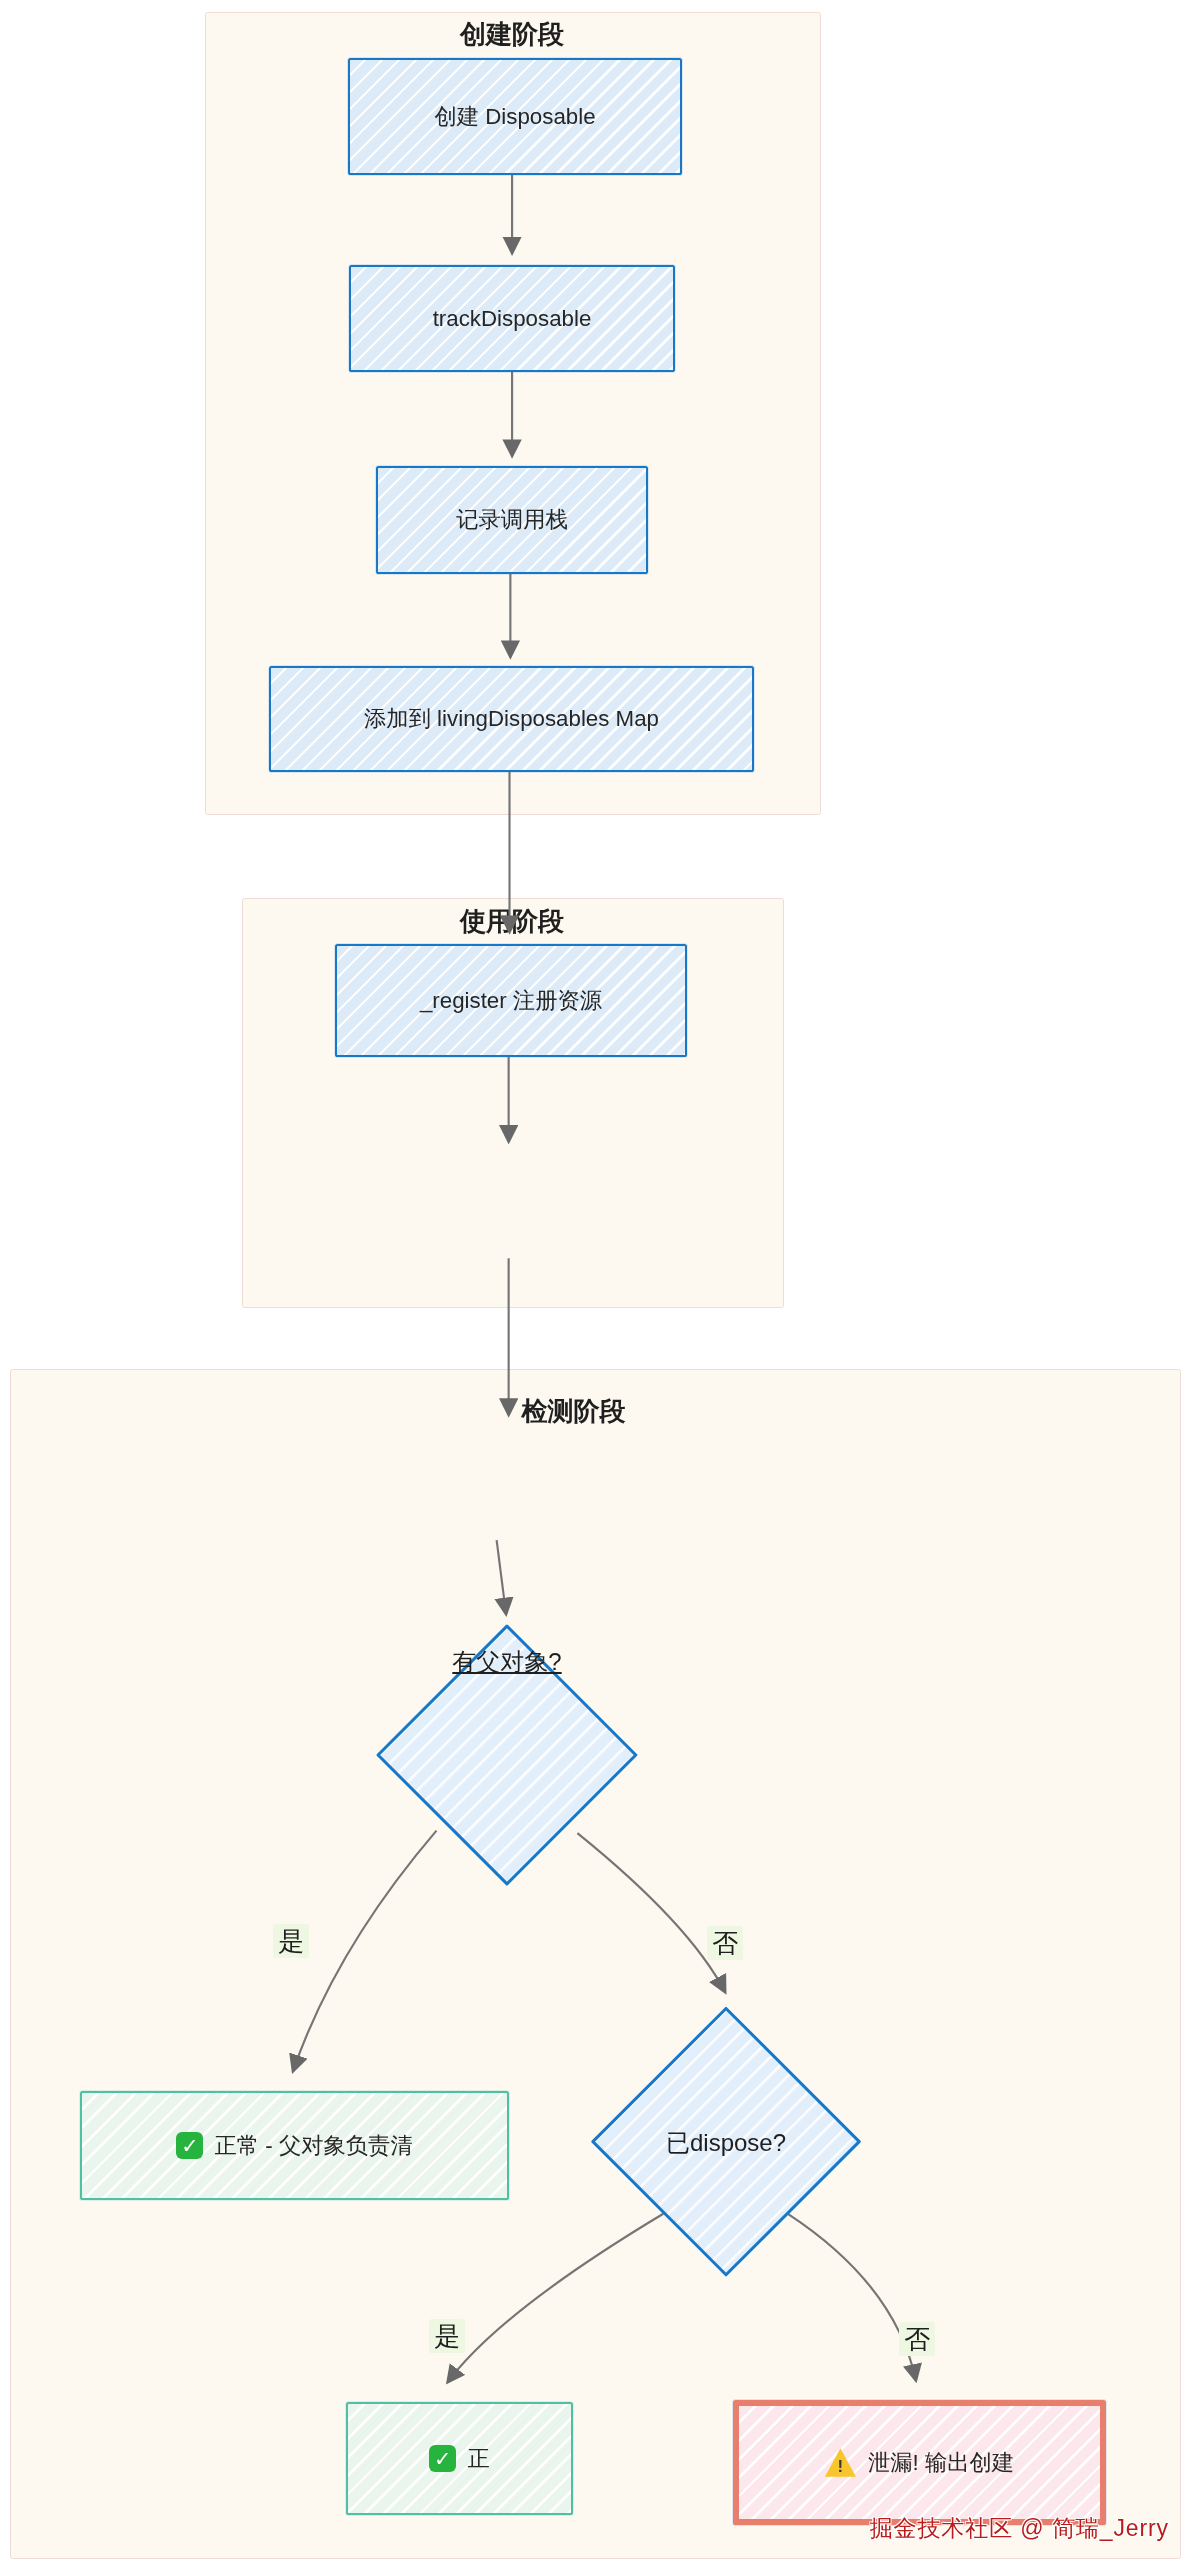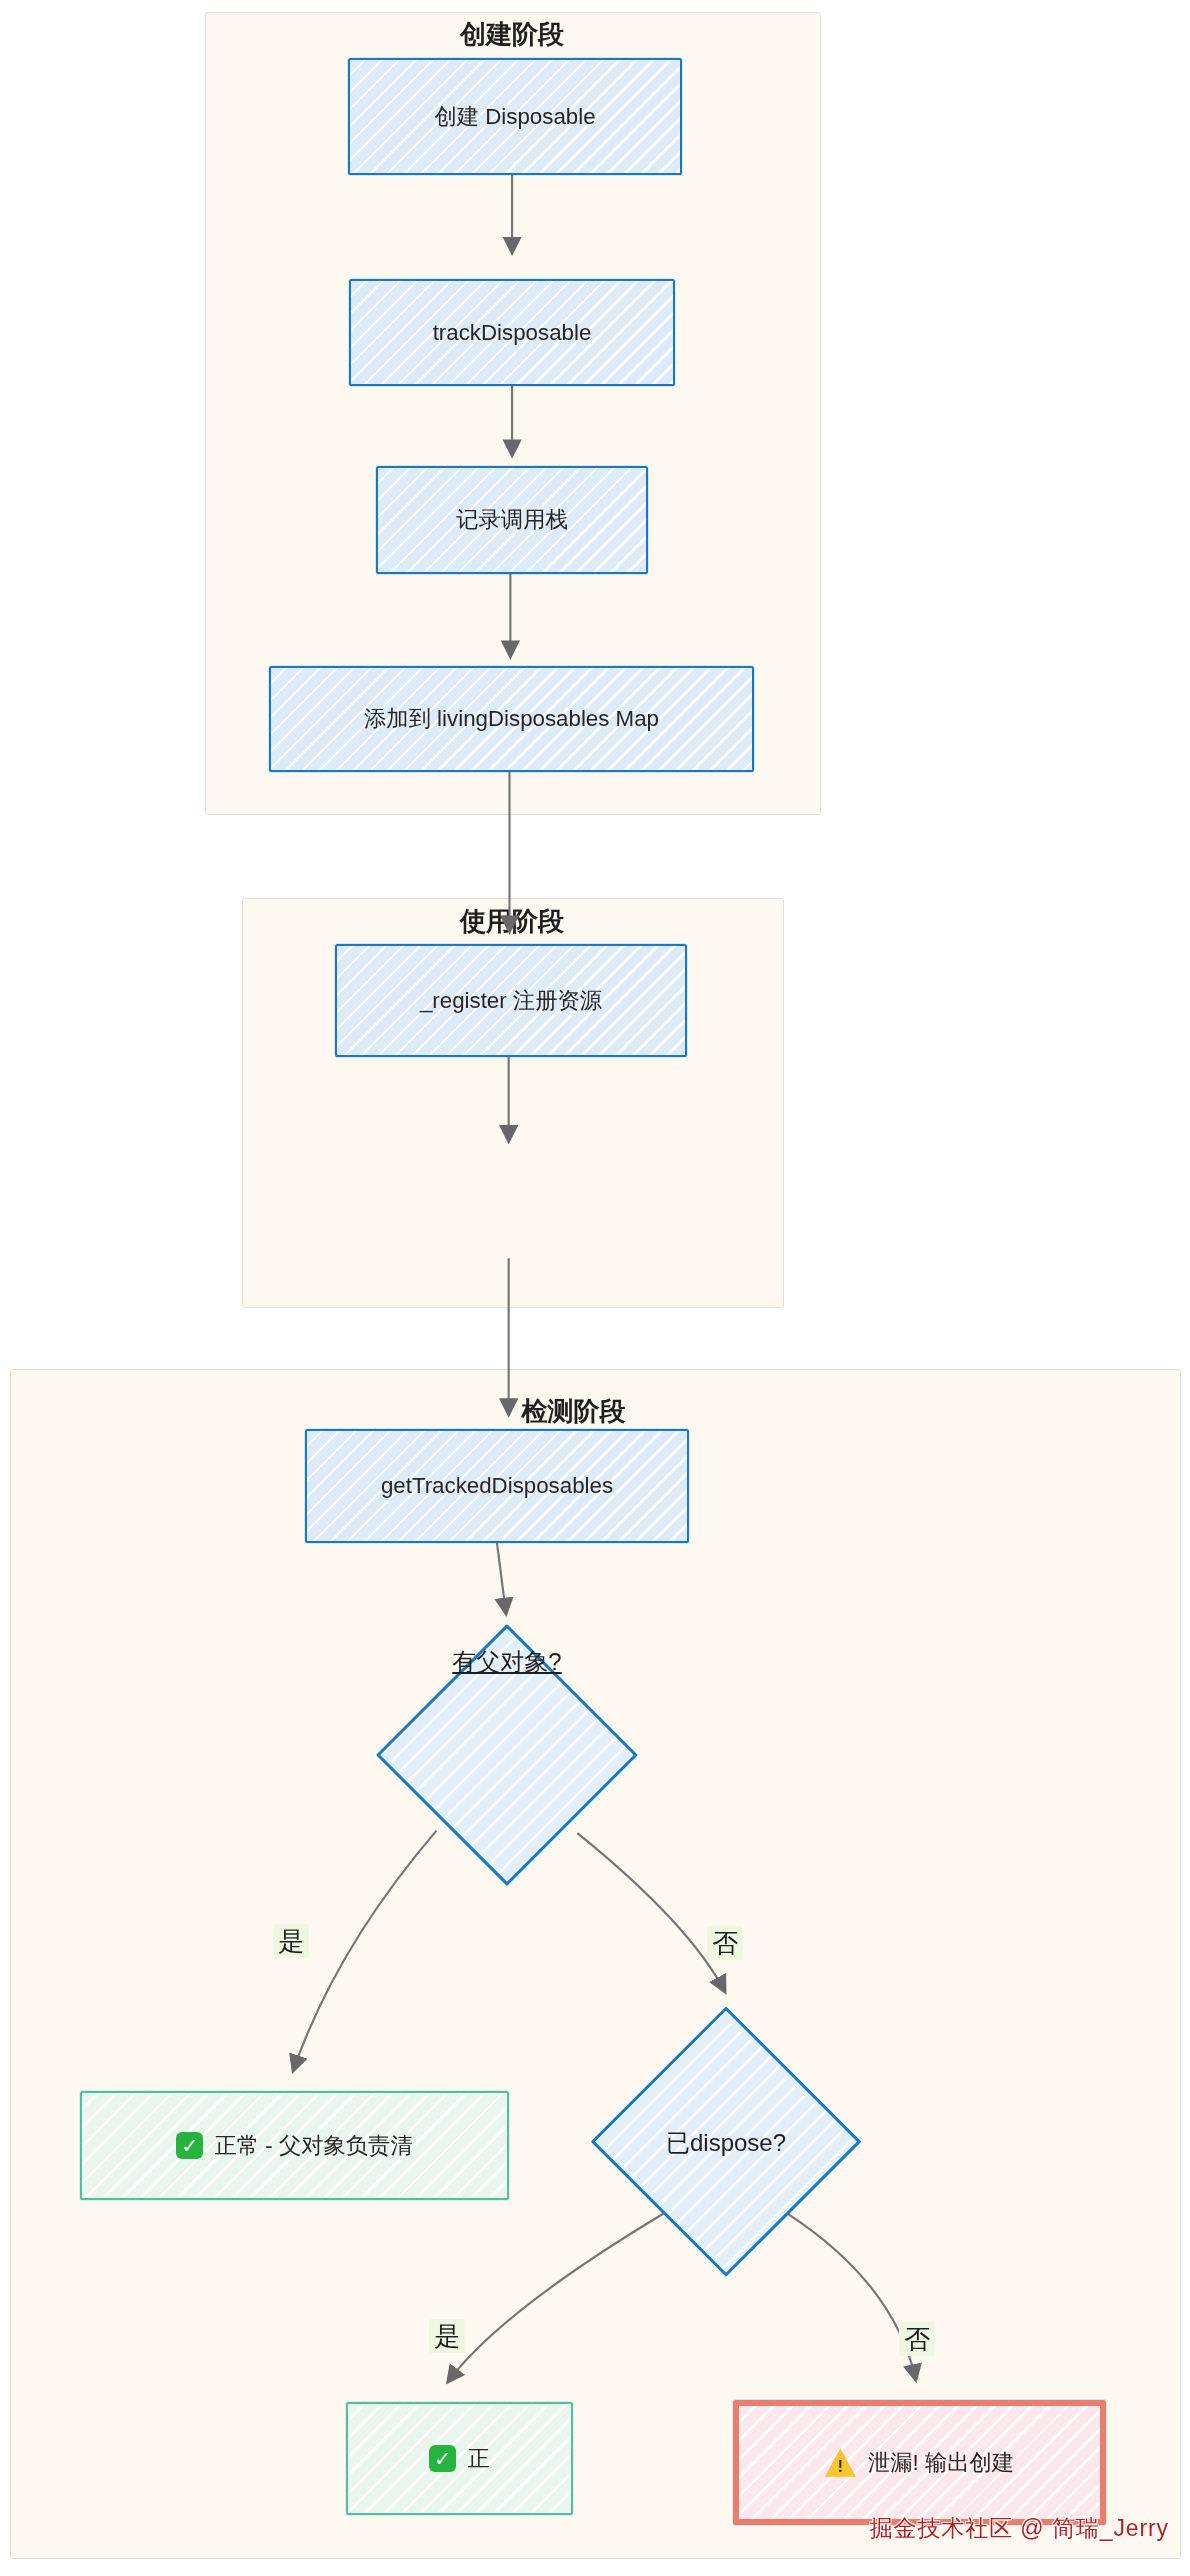--- a/index.html
+++ b/index.html
@@ -81,37 +81,34 @@
       <path d="M917,2576 Q1042,2658 1066,2770" marker-end="url(#arrow)"></path>
     </g>
 
     <polygon points="590,1892 740,2042 590,2192 440,2042" fill="url(#hatchBlue)" stroke="#1878c8" stroke-width="3.5" stroke-linejoin="round"></polygon>
     <polygon points="845,2337 1000,2492 845,2647 690,2492" fill="url(#hatchBlue)" stroke="#1878c8" stroke-width="3.5" stroke-linejoin="round"></polygon>
   </svg>
 
   <div class="node" style="left:348px;top:58px;width:330px;height:113px;">
     <span>创建 Disposable</span>
   </div>
-  <div class="node" style="left:349px;top:279px;width:322px;height:103px;">
+  <div class="node" style="left:349px;top:265px;width:322px;height:103px;">
     <span>trackDisposable</span>
   </div>
   <div class="node" style="left:376px;top:466px;width:268px;height:104px;">
     <span>记录调用栈</span>
   </div>
   <div class="node" style="left:269px;top:666px;width:481px;height:102px;justify-content:center;">
     <span>添加到 livingDisposables Map</span>
   </div>
 
   <div class="node" style="left:335px;top:944px;width:348px;height:109px;">
     <span>_register 注册资源</span>
   </div>
 
-  <div class="node" style="left:305px;top:1429px;width:380px;height:110px;">
-    <span>getTrackedDisposables</span>
-  </div>
 
   <div class="diamond-label" style="left:404px;top:1646px;width:206px;text-decoration:underline;">有父对象?</div>
   <div class="diamond-label" style="left:623px;top:2127px;width:206px;">已dispose?</div>
 
   <div class="branch-label" style="left:273px;top:1924px;">是</div>
   <div class="branch-label" style="left:707px;top:1926px;">否</div>
   <div class="branch-label" style="left:429px;top:2319px;">是</div>
   <div class="branch-label" style="left:899px;top:2322px;">否</div>
 
   <div class="node ok" style="left:80px;top:2091px;width:425px;height:105px;">

